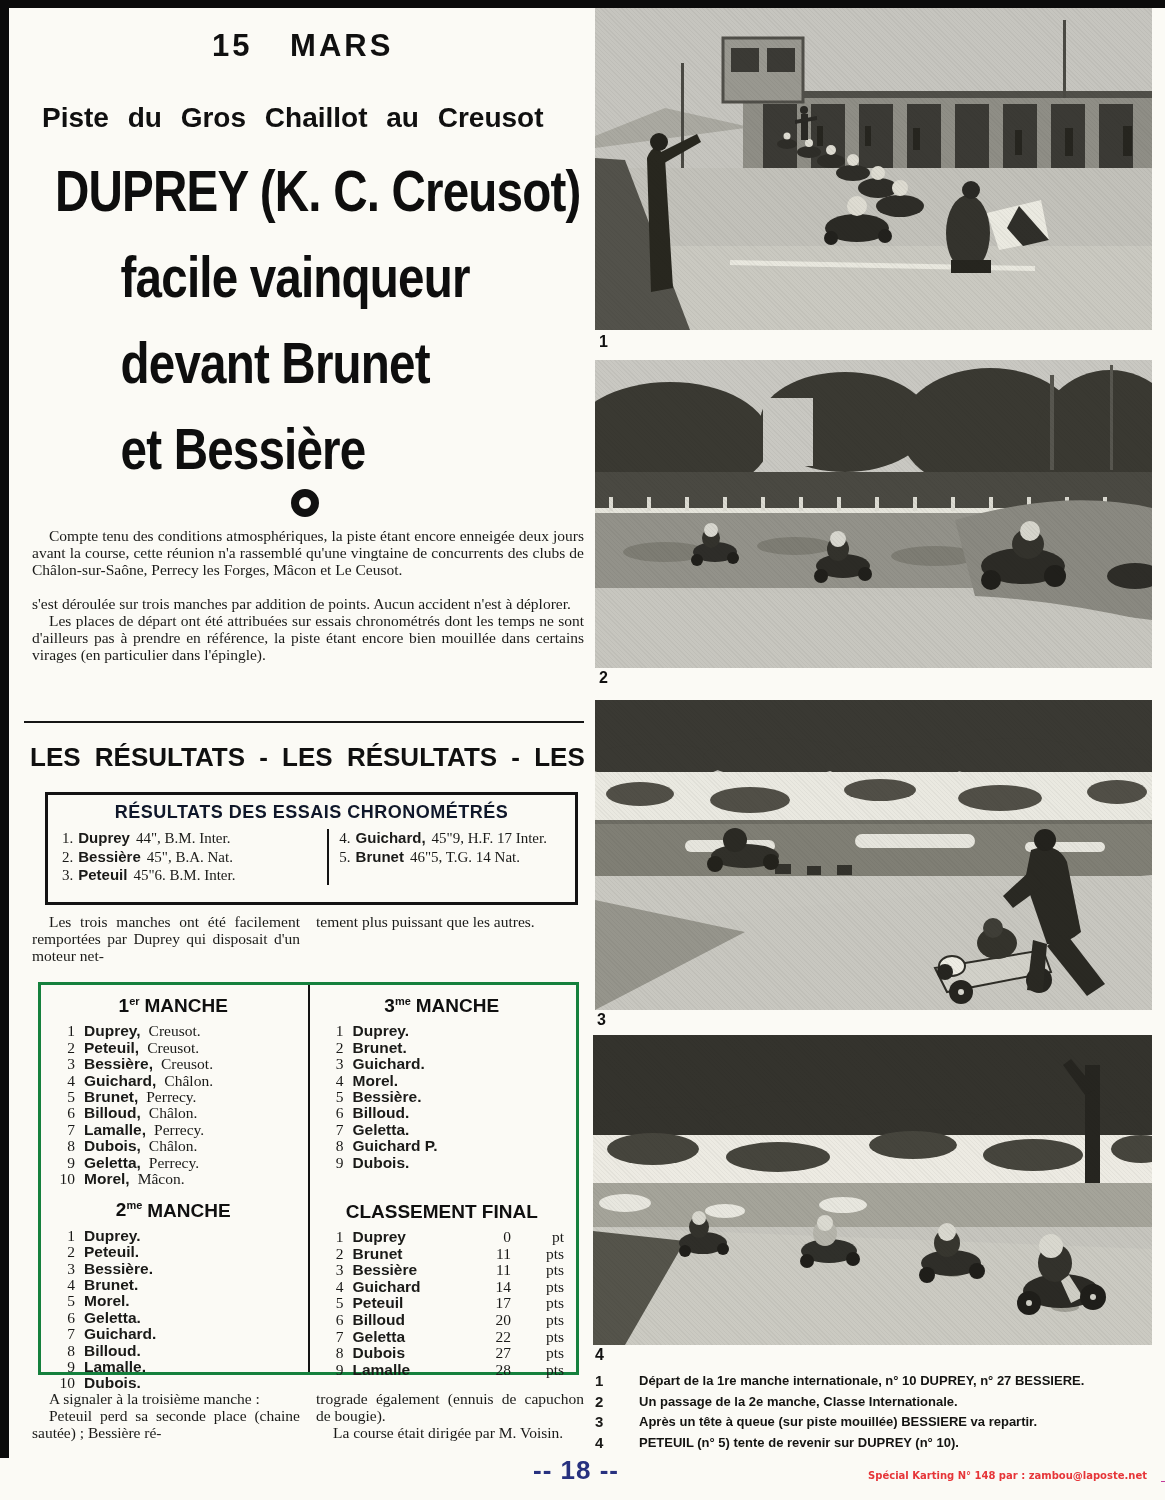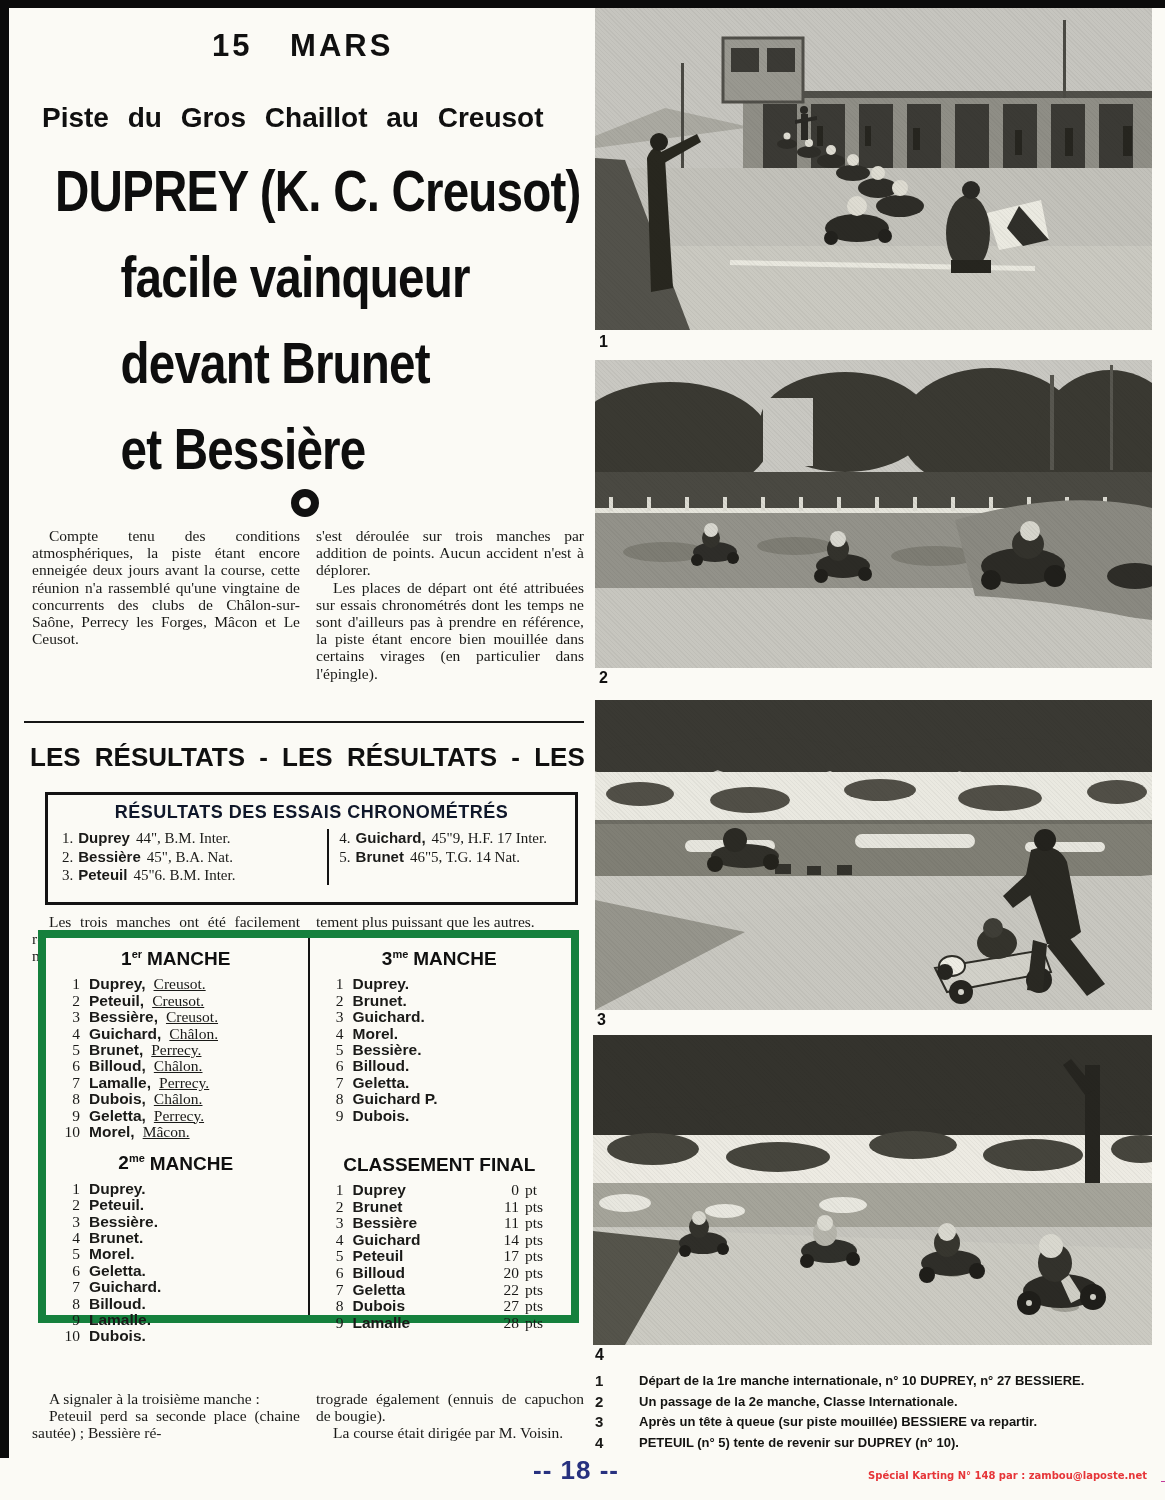--- a/index.html
+++ b/index.html
@@ -61,42 +61,42 @@
   }
   .essais-cols{display:flex;margin-top:6px;}
   .essais-col{width:53%;padding-left:14px;box-sizing:border-box;}
   .essais-col.rightcol{width:47%;border-left:2px solid #131313;padding-left:10px;padding-right:6px;}
   .essai-row{font-size:15px;line-height:18.5px;padding-left:28px;text-indent:-28px;text-align:justify;}
   .essai-row .enum{margin-right:5px;}
   .essai-row .ename{font-family:"Liberation Sans",sans-serif;font-weight:bold;margin-right:6px;}
 
   
   .manche-box{
-    left:38px;top:930px;width:541px;height:393px;border:8px solid #15803d;box-sizing:border-box;
+    left:38px;top:982px;width:541px;height:393px;border:3px solid #15803d;box-sizing:border-box;
     display:flex;background:#fbfaf5;
   }
   .manche-col{flex:1;padding:8px 12px 0 10px;box-sizing:border-box;}
   .manche-col.rightcol{border-left:2px solid #131313;}
   .list-title{
     text-align:center;font-family:"Liberation Sans",sans-serif;font-weight:bold;
     font-size:19px;color:#101010;margin:2px 0 6px 0;
   }
   .list-title sup{font-size:11px;}
   .list-title .tword{margin-left:5px;}
   .mrow{display:flex;font-size:15.5px;line-height:16.4px;}
   .mrow .rnum{width:24px;text-align:right;margin-right:9px;flex:none;}
   .mrow .rname{font-family:"Liberation Sans",sans-serif;font-weight:bold;}
-  .mrow .rclub{margin-left:8px;text-decoration:underline;}
+  .mrow .rclub{margin-left:8px;}
   .title-gap{margin-top:12px;}
   .title-gap2{margin-top:30px;}
   .crow{display:flex;font-size:15.5px;line-height:16.6px;}
   .crow .rnum{width:24px;text-align:right;margin-right:9px;flex:none;}
   .crow .rname{font-family:"Liberation Sans",sans-serif;font-weight:bold;flex:1;}
   .crow .rpts{width:28px;text-align:right;flex:none;}
-  .crow .runit{width:34px;margin-left:6px;flex:none;}
+  .crow .runit{width:34px;margin-left:19px;flex:none;text-align:right;}
 
   
   .pagenum{
     left:533px;top:1455px;font-family:"Liberation Sans",sans-serif;font-weight:bold;
     font-size:26px;color:#27317f;letter-spacing:1px;
   }
   .footer-credit{
     right:20px;top:1470px;font-family:"DejaVu Sans",sans-serif;font-weight:bold;
     font-size:10px;color:#e63538;
   }
@@ -137,21 +137,21 @@
   <div class="abs location-heading">Piste du Gros Chaillot au Creusot</div>
 
   <div class="abs headline">
     <div>DUPREY (K. C. Creusot)</div>
     <div class="hl-indent">facile vainqueur</div>
     <div class="hl-indent">devant Brunet</div>
     <div class="hl-indent">et Bessière</div>
   </div>
   <div class="abs bullet"></div>
 
-  <div class="abs twocol" style="top:527px;">
+  <div class="abs twocol" style="top:527px;flex-direction:column;">
     <div class="col">
       <p class="ind">Compte tenu des conditions atmosphériques, la piste étant encore enneigée deux jours avant la course, cette réunion n'a rassemblé qu'une vingtaine de concurrents des clubs de Châlon-sur-Saône, Perrecy les Forges, Mâcon et Le Ceusot.</p>
     </div>
     <div class="col">
       <p>s'est déroulée sur trois manches par addition de points. Aucun accident n'est à déplorer.</p>
       <p class="ind">Les places de départ ont été attribuées sur essais chronométrés dont les temps ne sont d'ailleurs pas à prendre en référence, la piste étant encore bien mouillée dans certains virages (en particulier dans l'épingle).</p>
     </div>
   </div>
 
   <div class="abs rule"></div>

